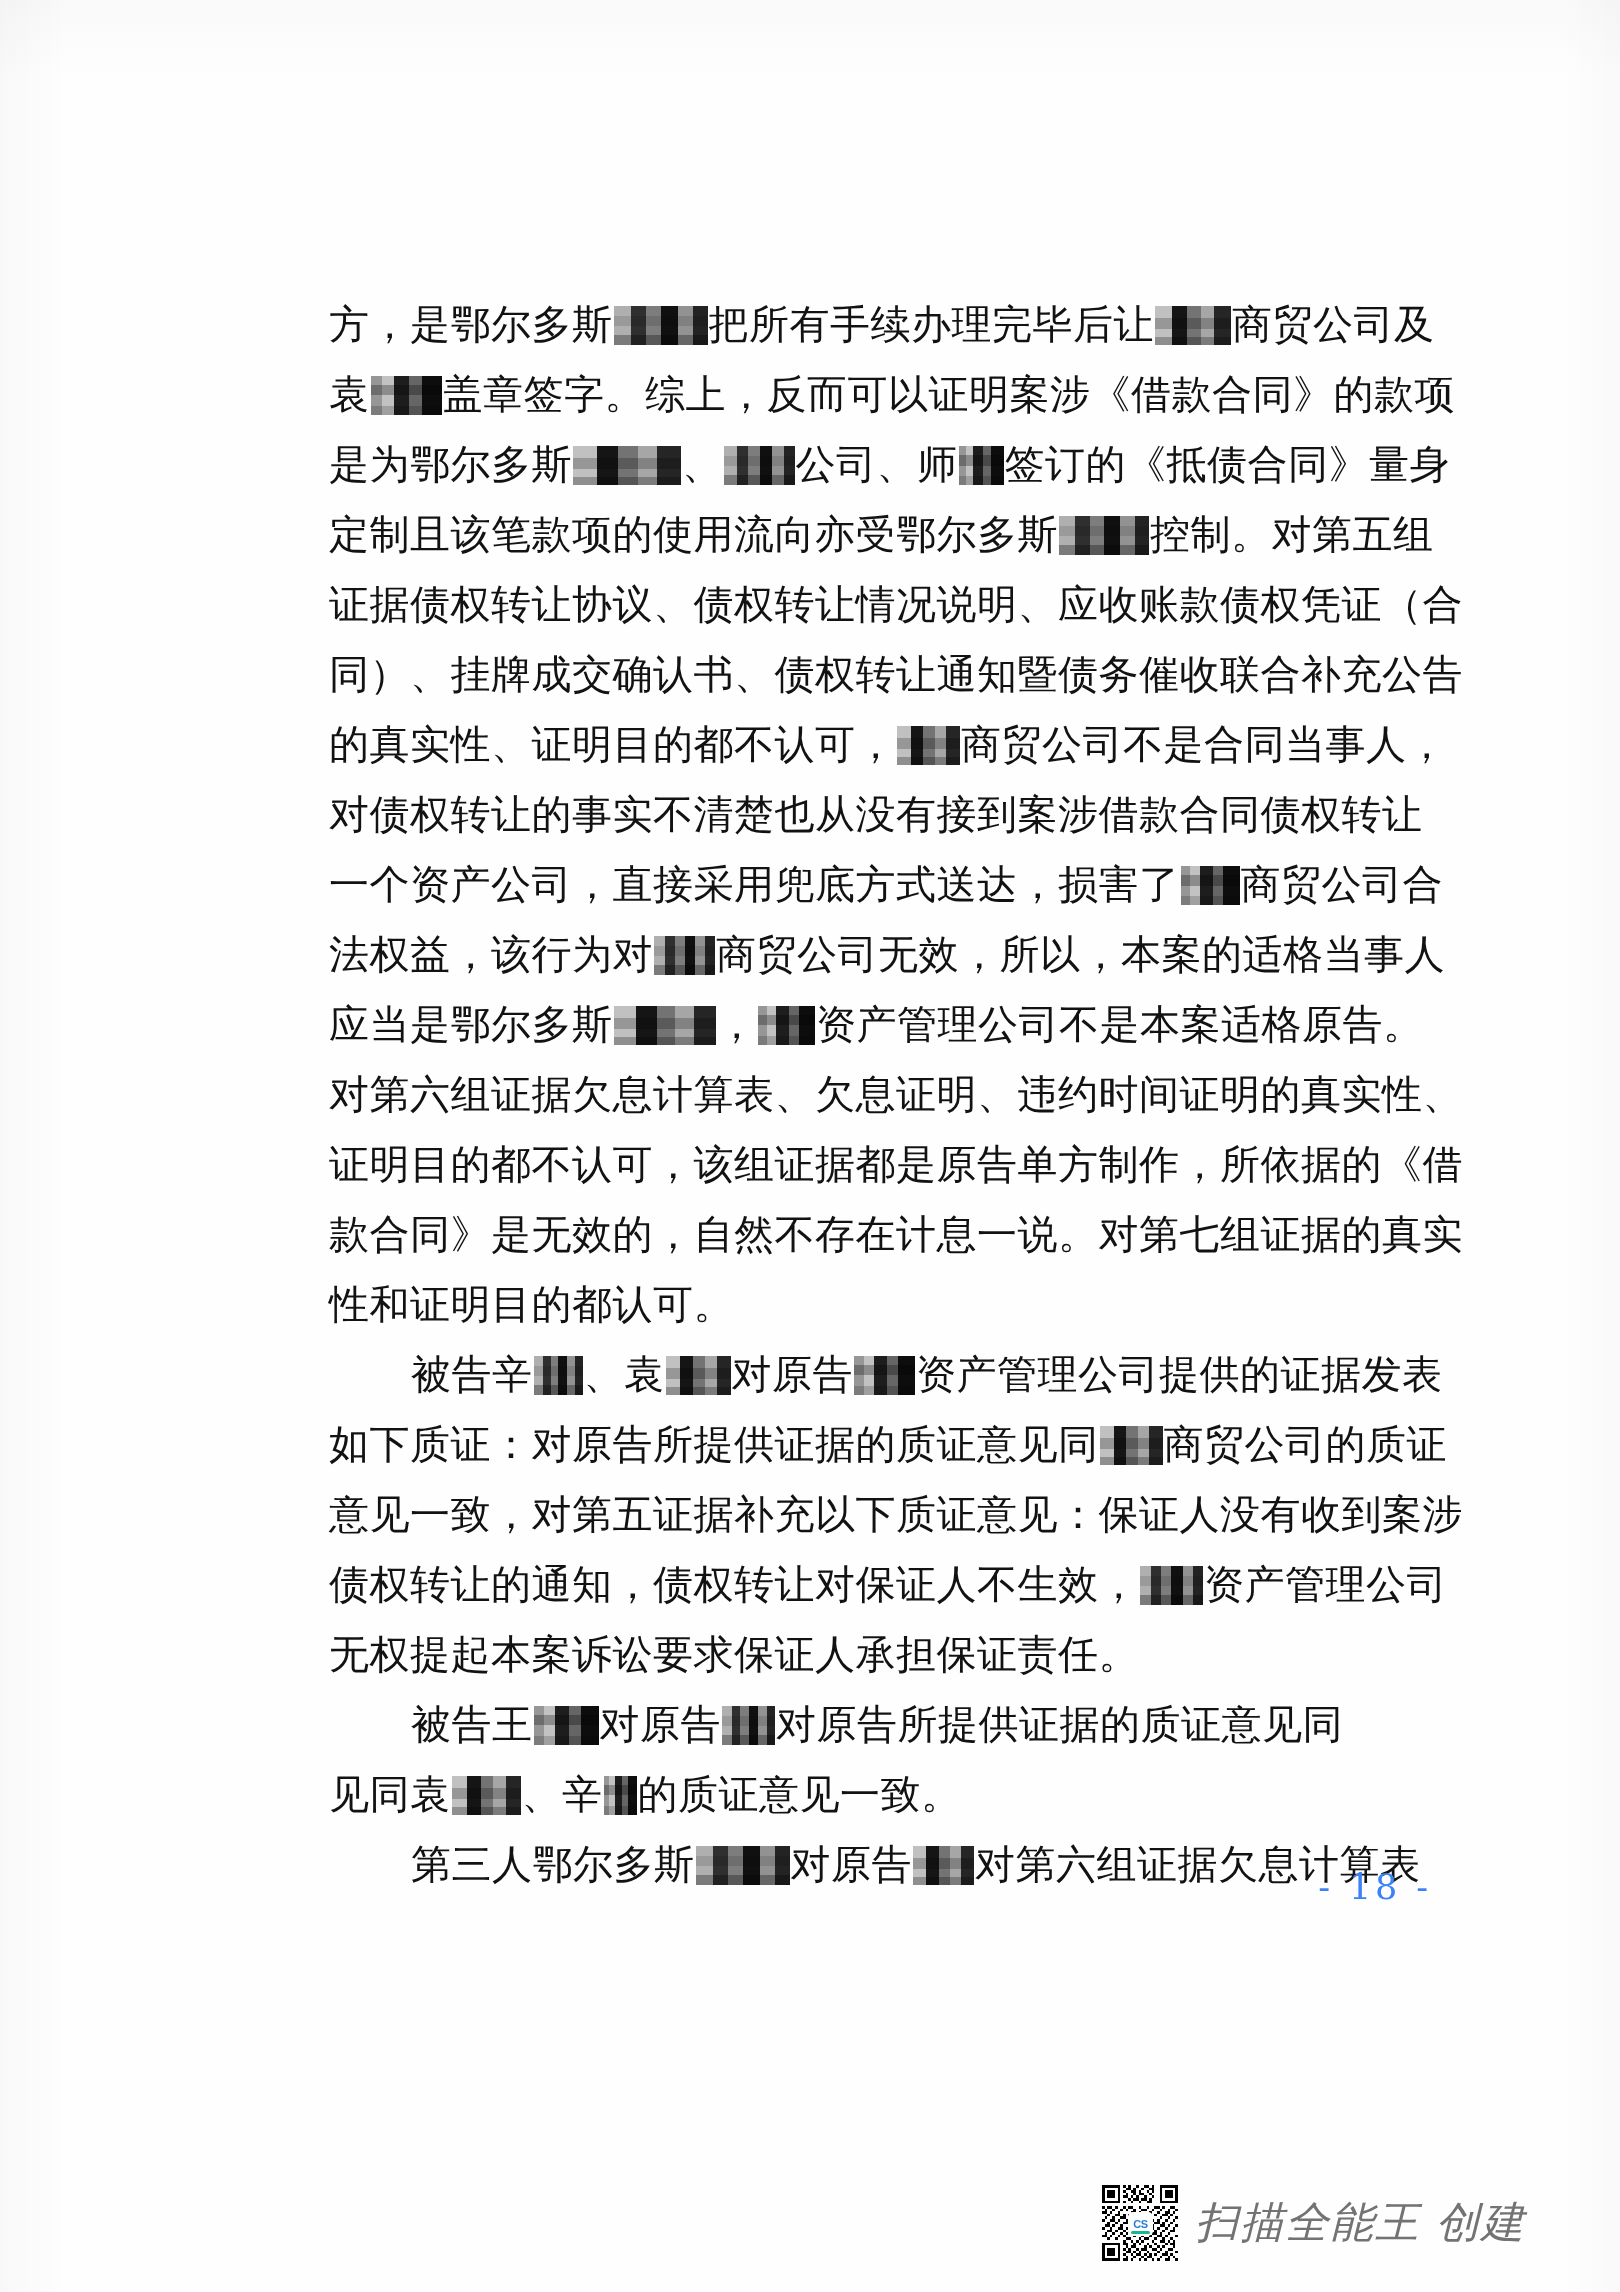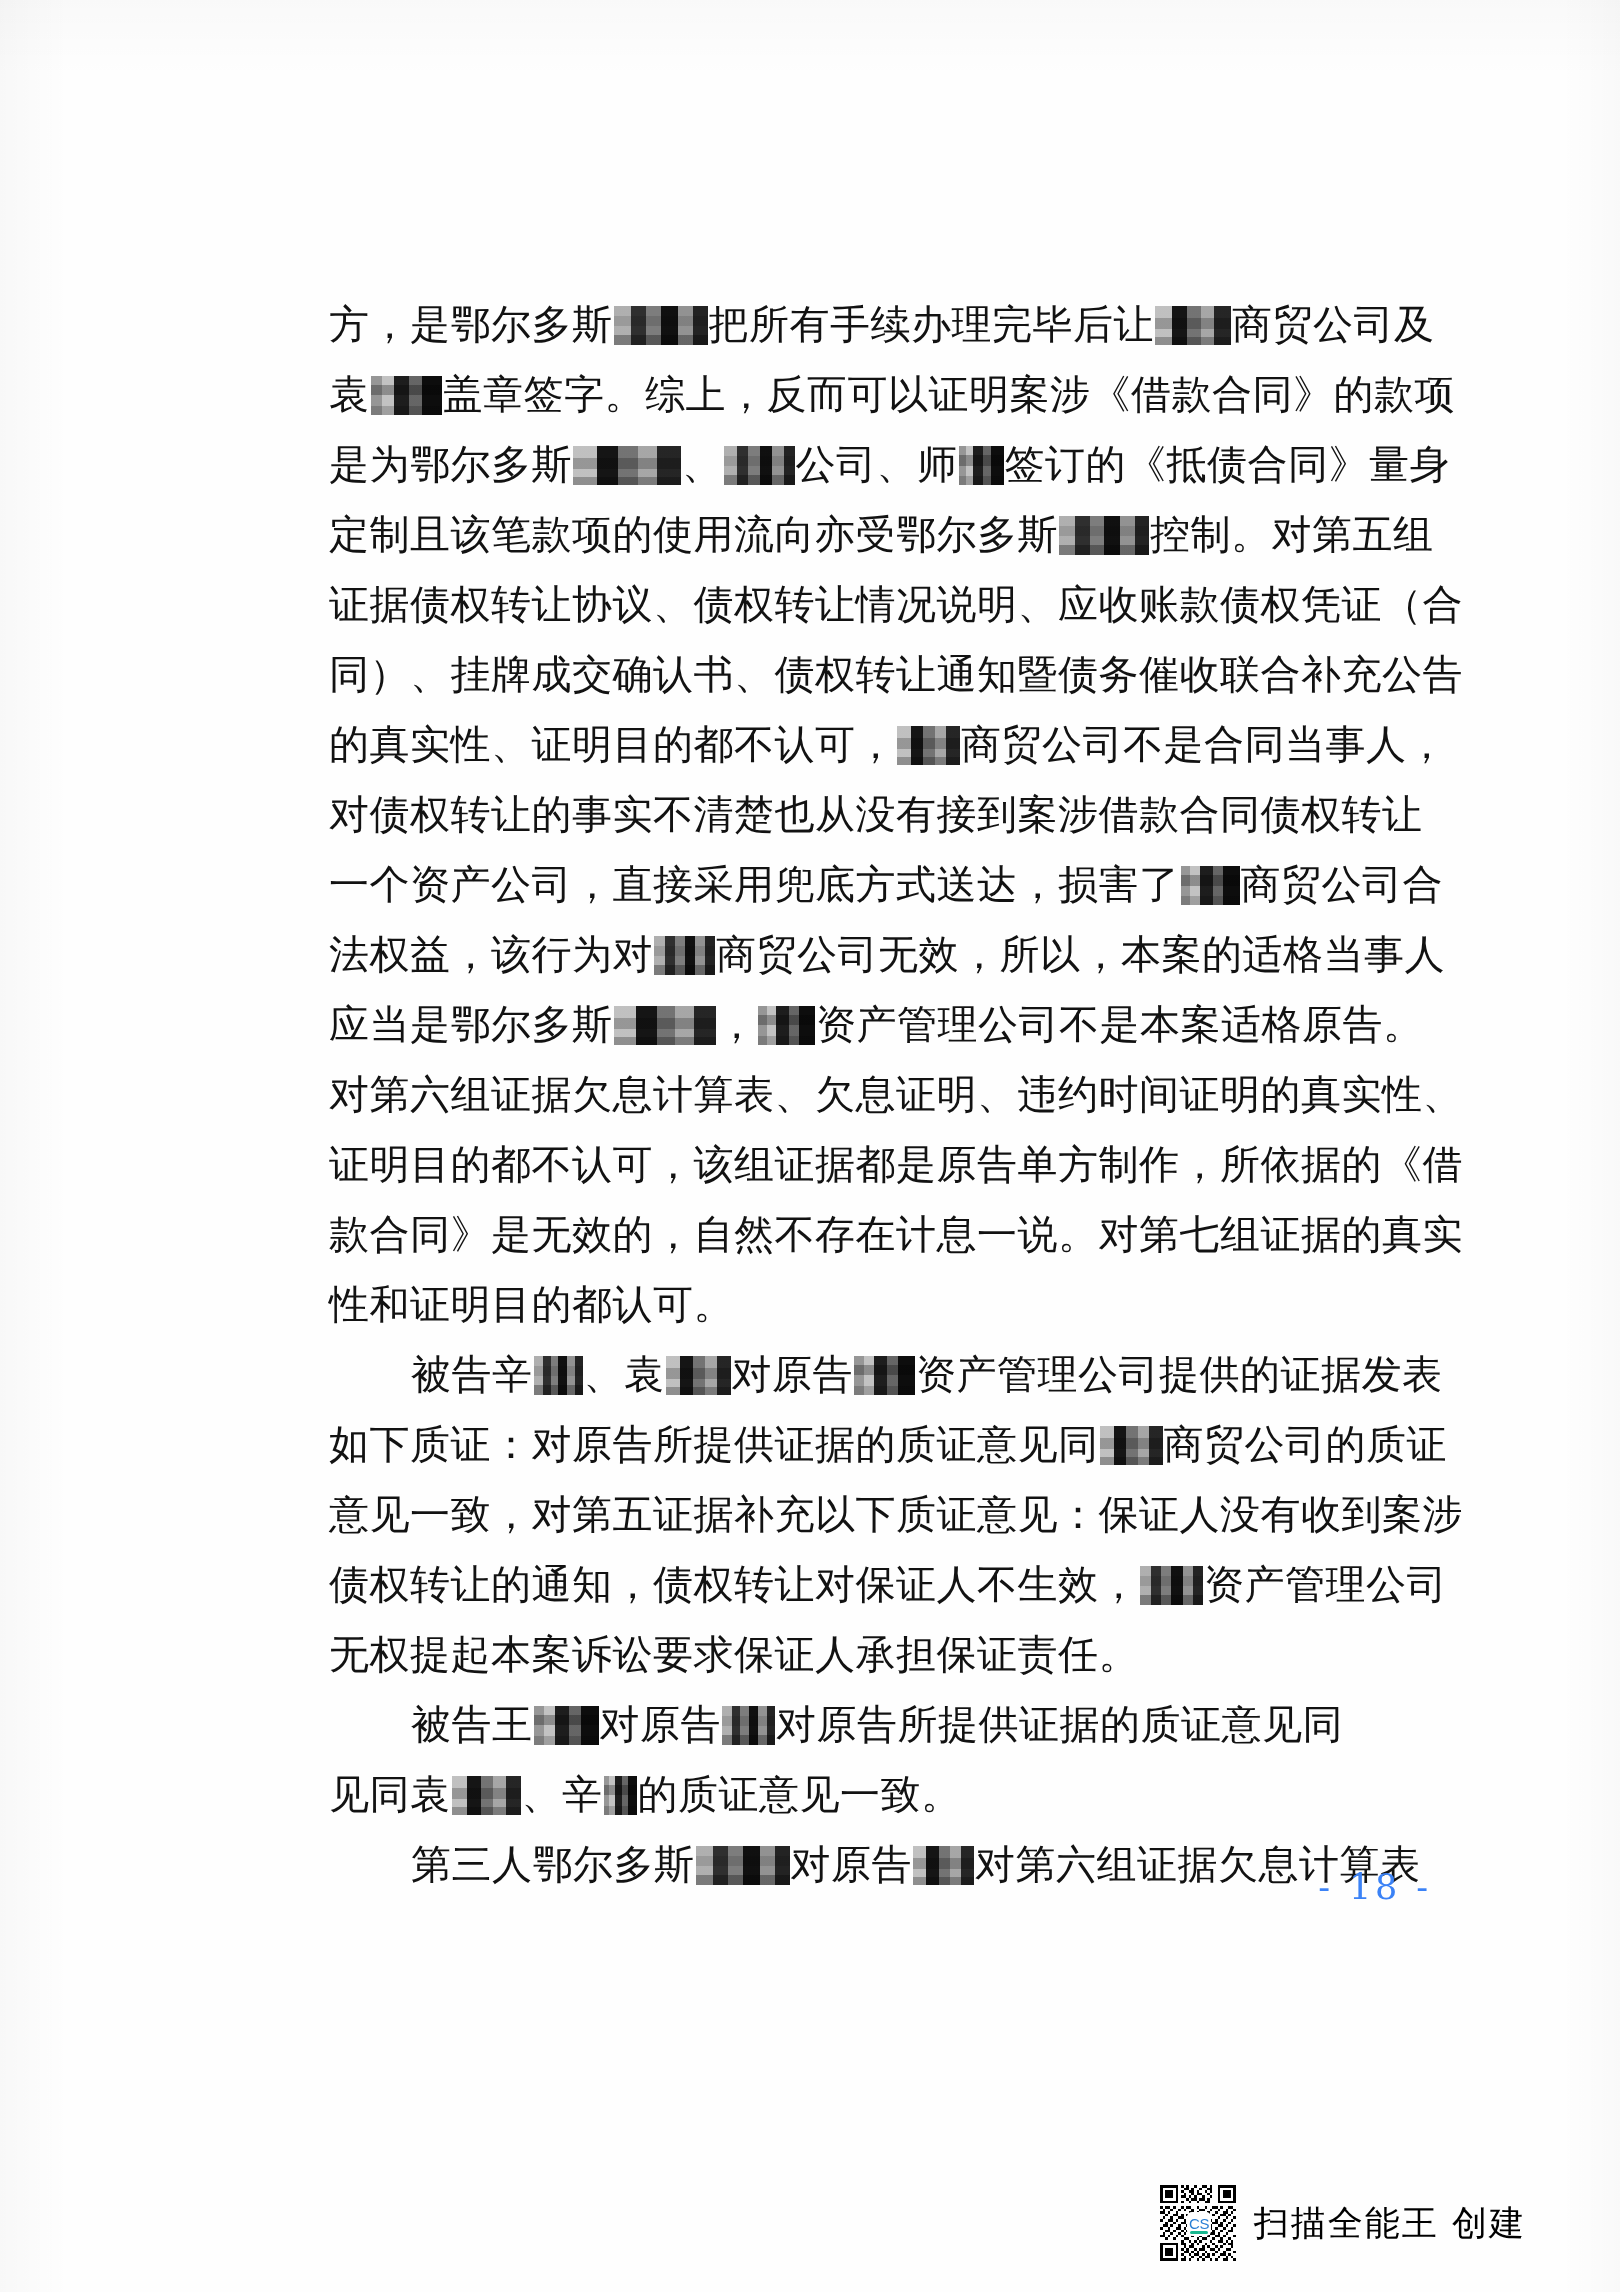--- a/index.html
+++ b/index.html
@@ -115,37 +115,38 @@
   }
   #qr svg{display:block;}
   #qr-badge{
     position:absolute;
     left:26.5px;top:26.5px;
     width:24.5px;height:24.5px;
     border-radius:4.9px;
     background:#ffffff;
     display:flex;align-items:center;justify-content:center;
     font-family:"Liberation Sans",sans-serif;
-    font-size:15px;font-weight:normal;
+    font-size:11px;font-weight:bold;
     color:#2a7fd4;
     letter-spacing:-0.5px;
   }
   #qr-badge::after{
     content:"";
     position:absolute;
     left:2.9px;right:2.9px;bottom:2px;
     height:2.9px;border-radius:2px;
     background:#17b890;
   }
   #wm-text{
     font-family:"DejaVu Serif","Liberation Serif",serif;
-    font-size:35px;
-    color:#000000;
+    font-size:43px;
+    color:#737373;
     letter-spacing:2px;
     white-space:nowrap;
+    font-style:italic;
   }
 </style>
 </head>
 <body>
 
 <div id="page">
   <div id="scan-shade"></div>
 
   <div id="body-text">
       <div class="para">

